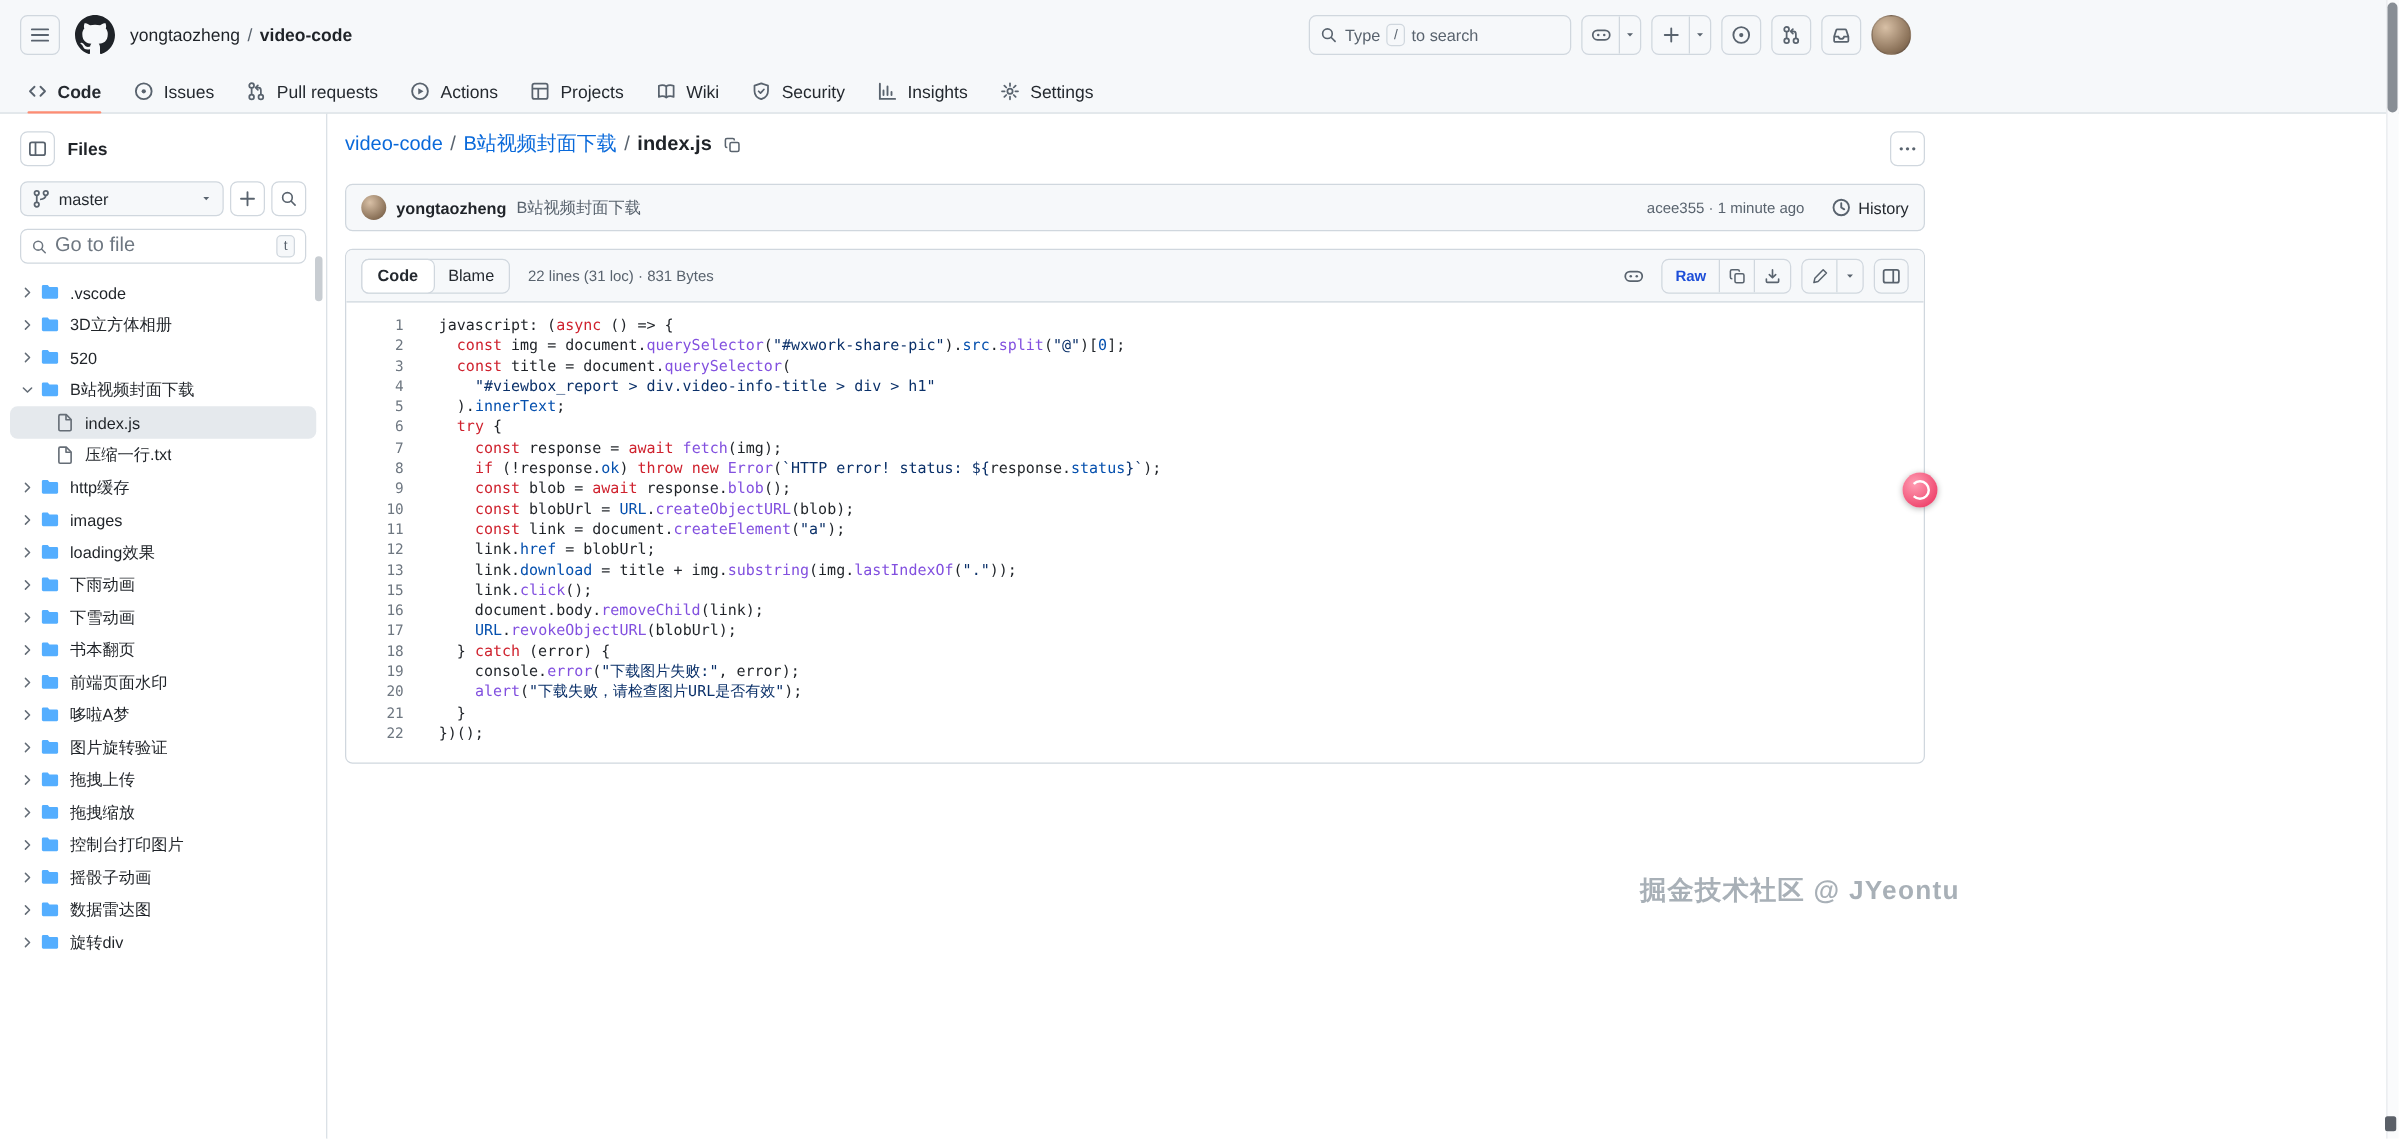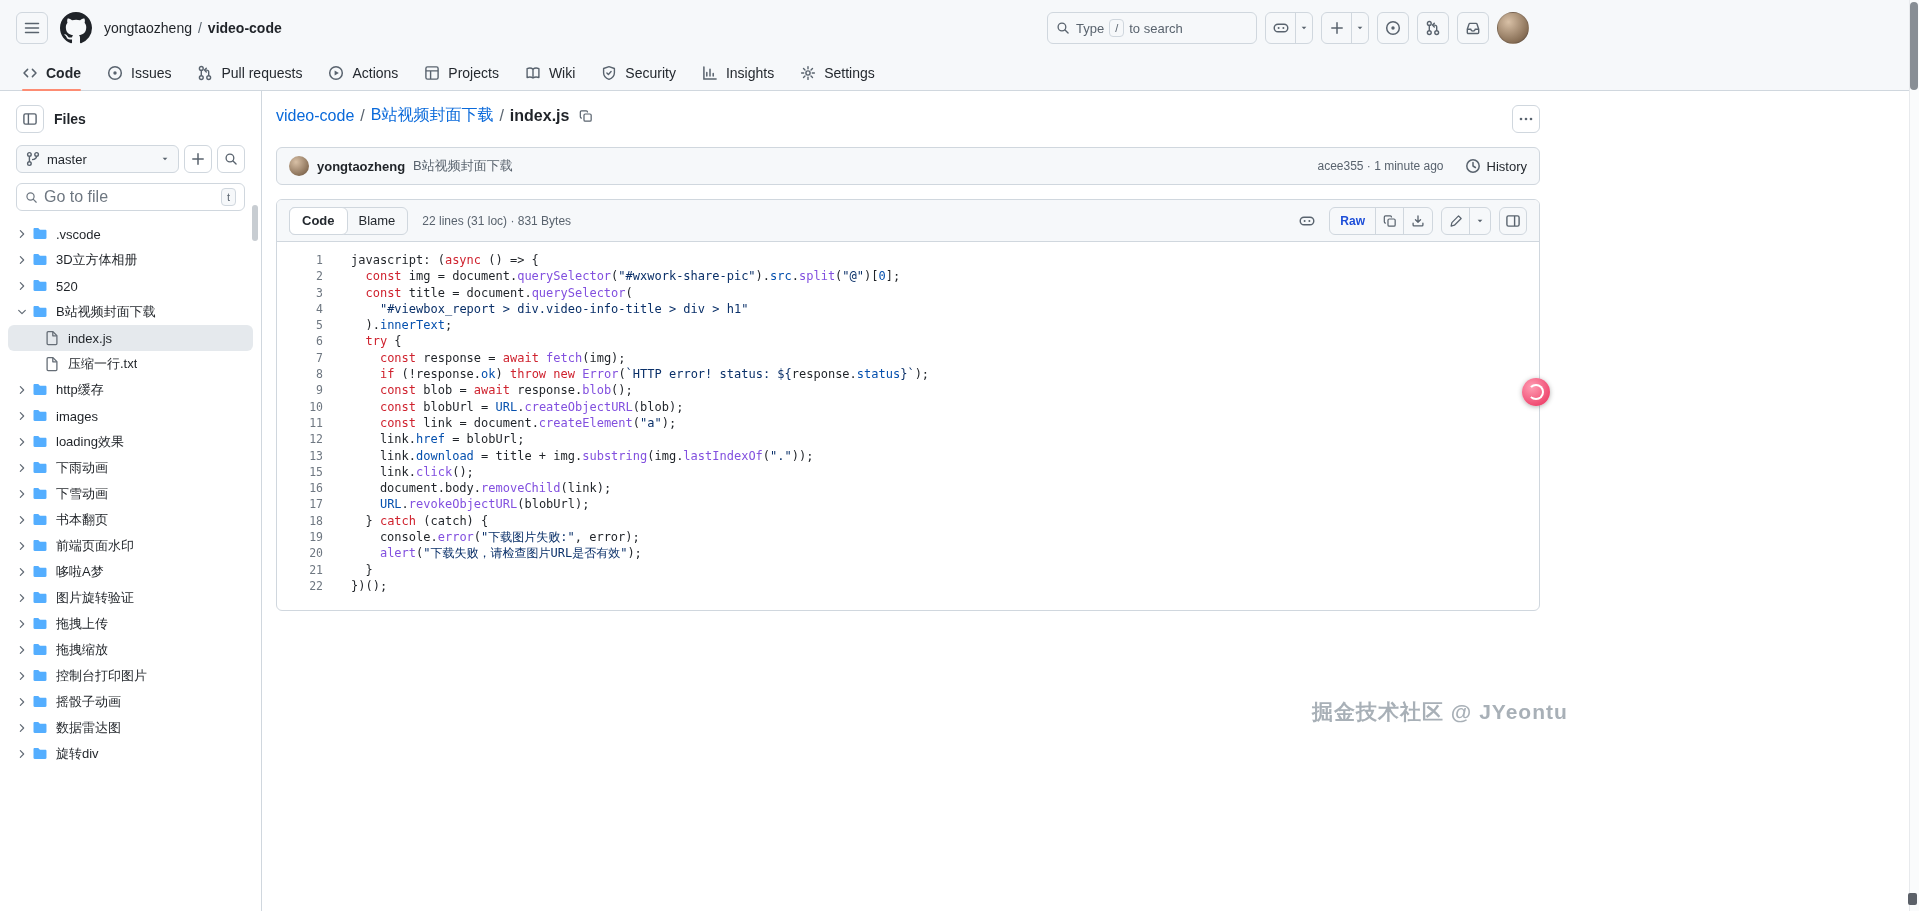--- a/index.html
+++ b/index.html
@@ -730,21 +730,21 @@
               <div class="code-row">
                 <div class="ln">16</div>
                 <div class="lc"><span class="tk-p">    document.body.</span><span class="tk-f">removeChild</span><span class="tk-p">(link);</span></div>
               </div>
               <div class="code-row">
                 <div class="ln">17</div>
                 <div class="lc"><span class="tk-p">    </span><span class="tk-c">URL</span><span class="tk-p">.</span><span class="tk-f">revokeObjectURL</span><span class="tk-p">(blobUrl);</span></div>
               </div>
               <div class="code-row">
                 <div class="ln">18</div>
-                <div class="lc"><span class="tk-p">  } </span><span class="tk-k">catch</span><span class="tk-p"> (catch) {</span></div>
+                <div class="lc"><span class="tk-p">  } </span><span class="tk-k">catch</span><span class="tk-p"> (error) {</span></div>
               </div>
               <div class="code-row">
                 <div class="ln">19</div>
                 <div class="lc"><span class="tk-p">    console.</span><span class="tk-f">error</span><span class="tk-p">(</span><span class="tk-s">"下载图片失败:"</span><span class="tk-p">, error);</span></div>
               </div>
               <div class="code-row">
                 <div class="ln">20</div>
                 <div class="lc"><span class="tk-p">    </span><span class="tk-f">alert</span><span class="tk-p">(</span><span class="tk-s">"下载失败，请检查图片URL是否有效"</span><span class="tk-p">);</span></div>
               </div>
               <div class="code-row">

